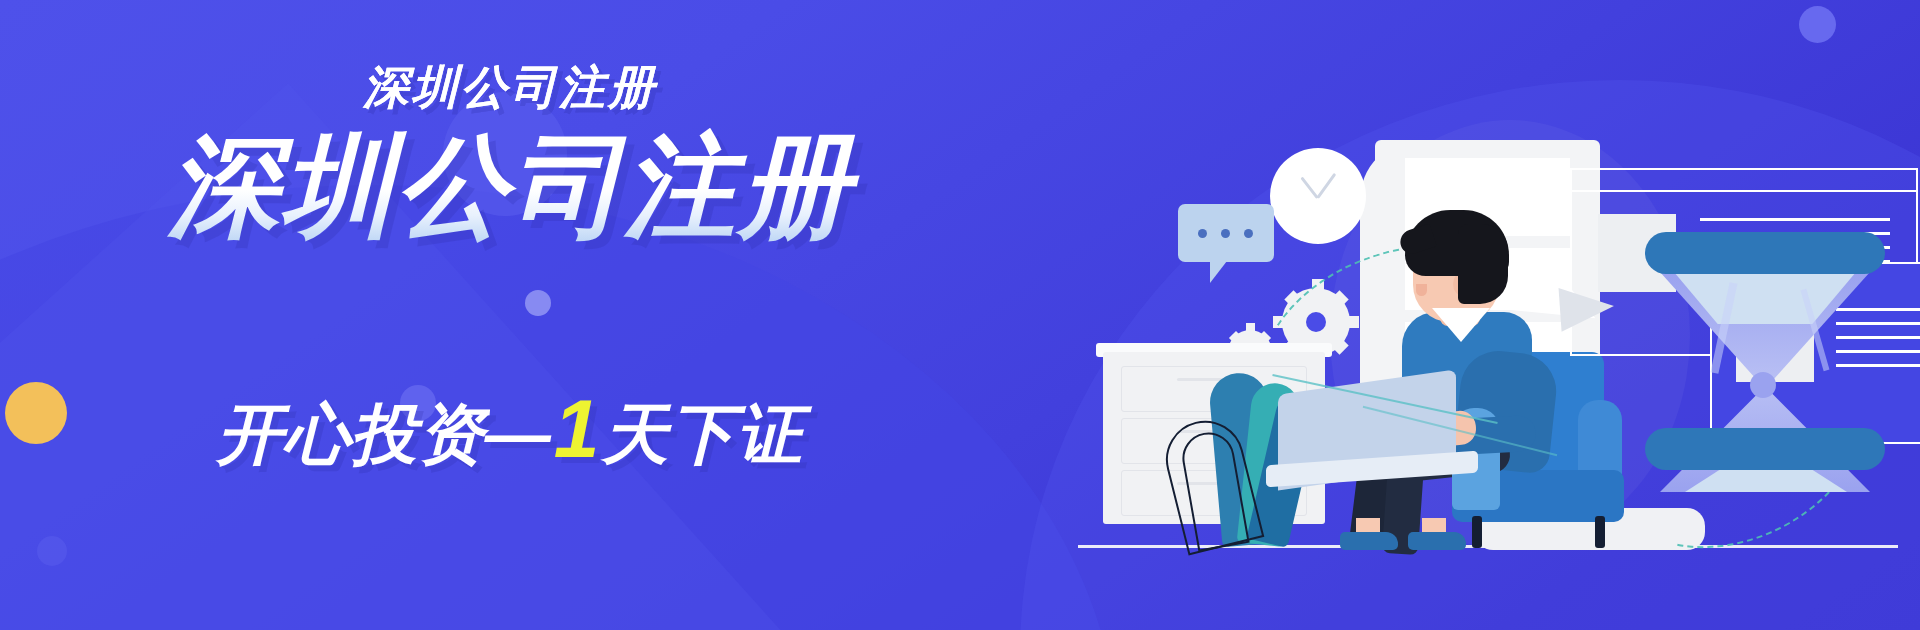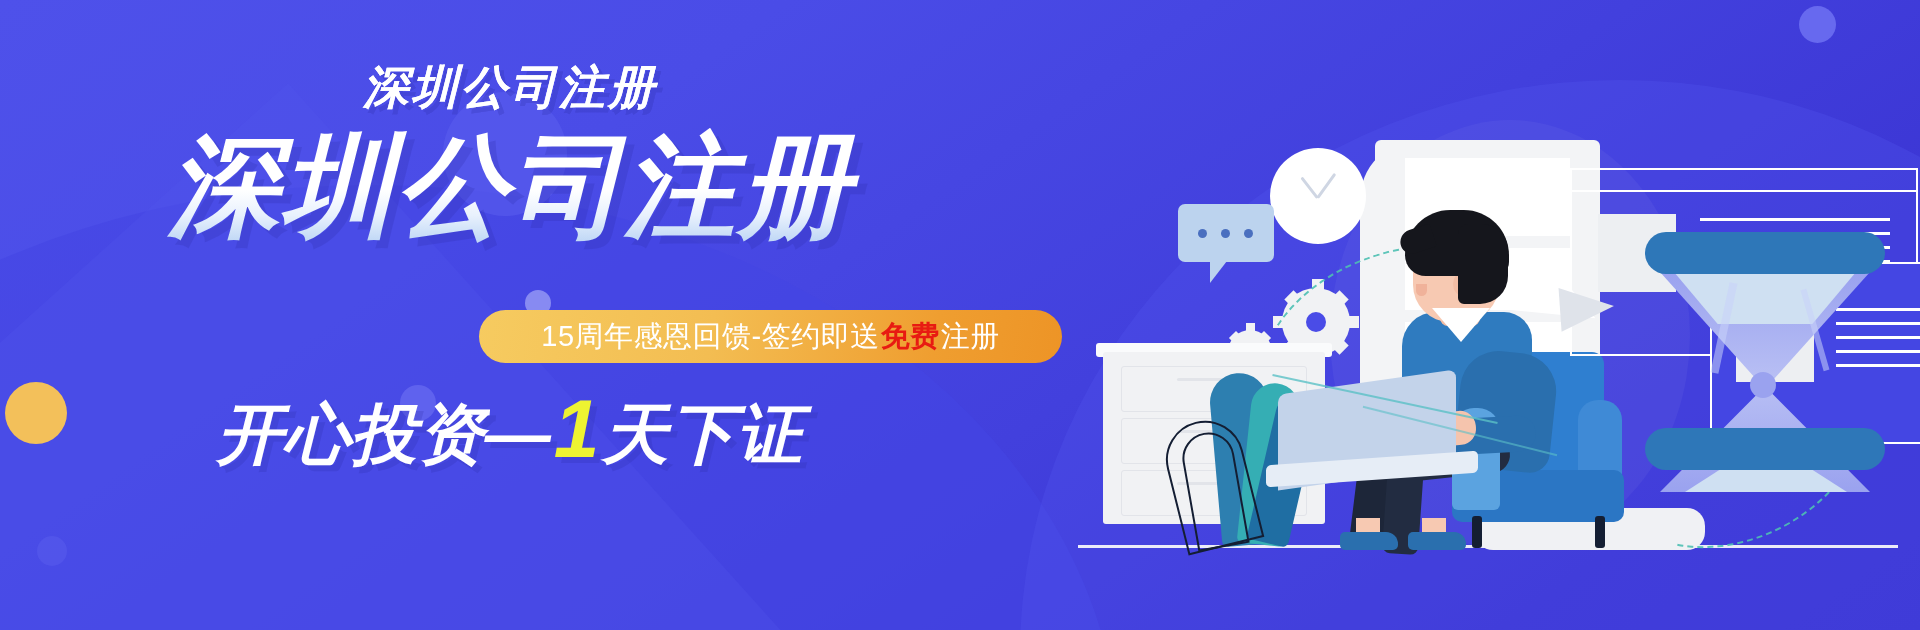--- a/index.html
+++ b/index.html
@@ -390,25 +390,20 @@
     <div class="hg-top-cap"></div>
     <div class="hg-bot-cap"></div>
   </div>
 
   <div class="copy">
 
     <div class="eyebrow">深圳公司注册</div>
 
     <div class="headline">深圳公司注册</div>
 
-    <div class="badge">
-      <span>15周年感恩回馈-签约即送</span>
-      <span class="hl">免费</span>
-      <span>注册</span>
-    </div>
 
     <div class="tagline">
       <span>开心投资—</span><span class="num">1</span><span>天下证</span>
     </div>
 
   </div>
 
 </div>
 
 </body></html>

